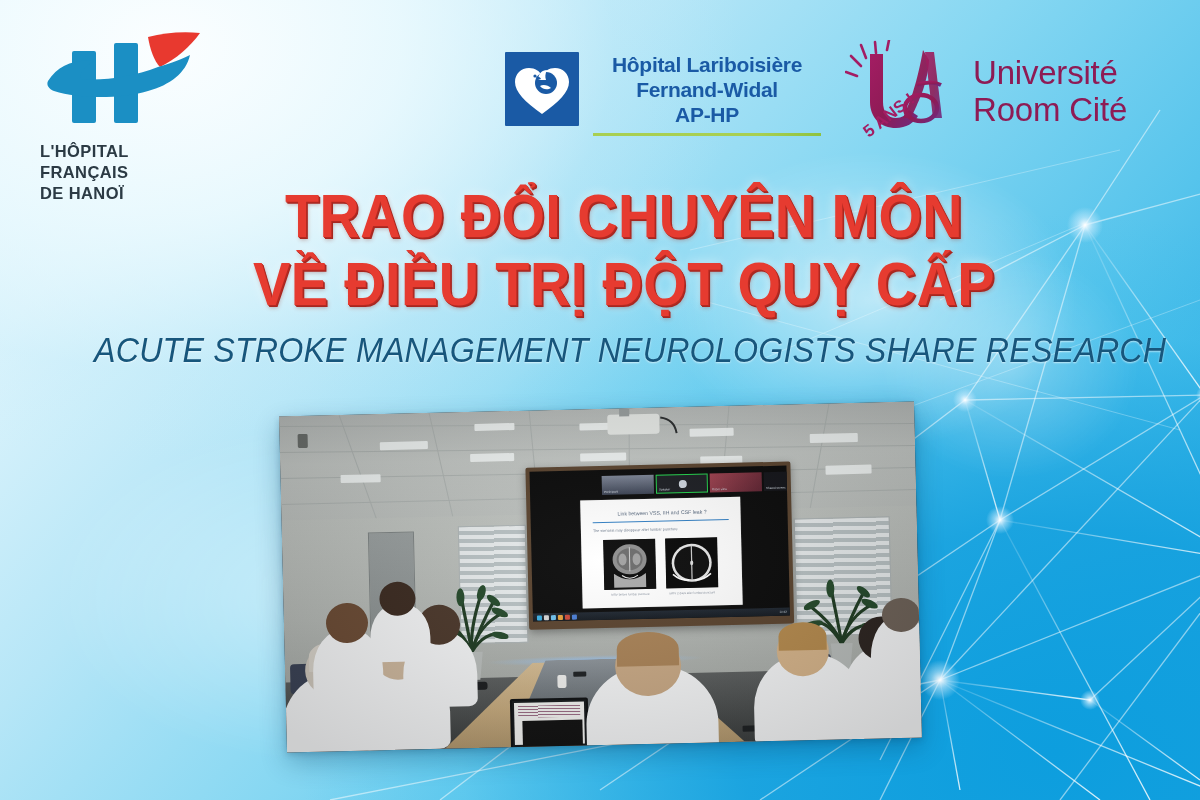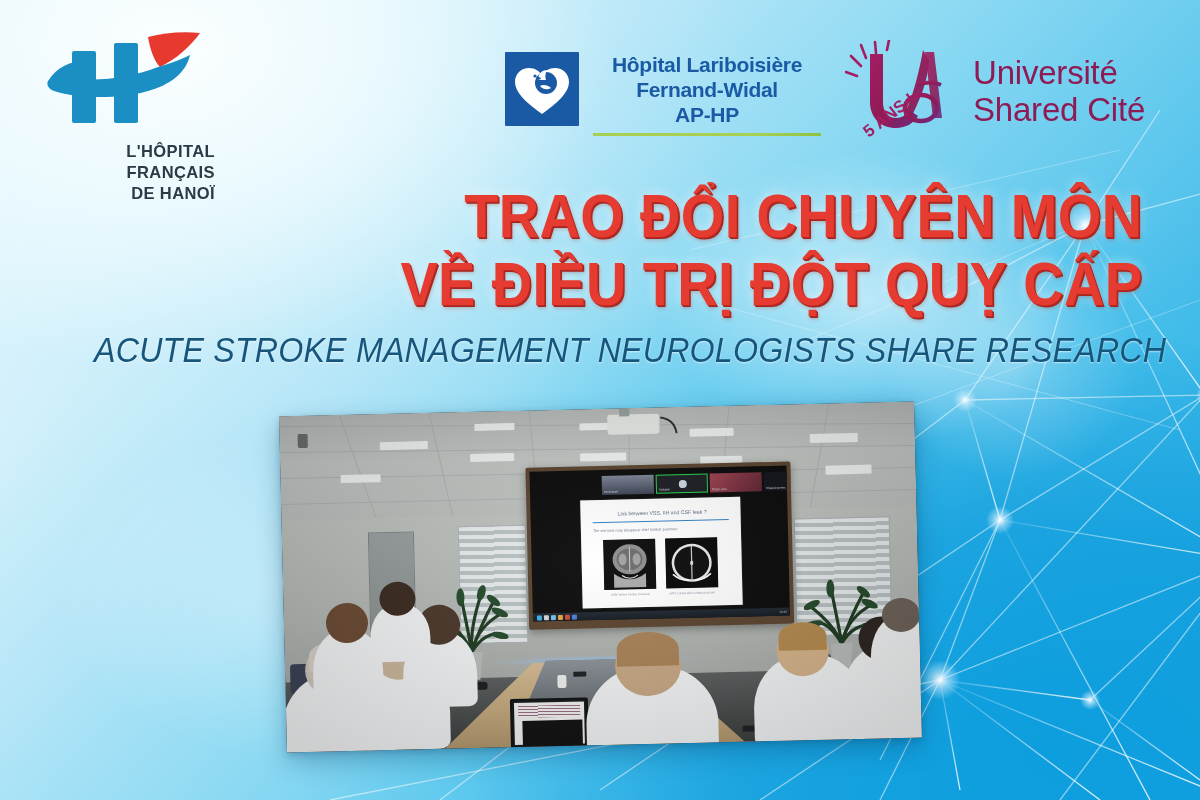--- a/index.html
+++ b/index.html
@@ -34,21 +34,21 @@
     background: radial-gradient(ellipse at center, rgba(255,255,255,0.30), rgba(255,255,255,0) 70%); }
 
   
   .network { position: absolute; inset: 0; pointer-events: none; }
   .network svg { width: 100%; height: 100%; display: block; }
 
   
   .logo-row { position: absolute; left: 0; top: 0; width: 1200px; height: 200px; }
 
   
-  .logo-hfh { position: absolute; left: 40px; top: 25px; width: 175px; text-align: right; }
+  .logo-hfh { position: absolute; left: 40px; top: 25px; width: 175px; text-align: left; }
   .logo-hfh .mark { width: 175px; height: 112px; position: relative; }
   .logo-hfh .mark svg { width: 175px; height: 112px; display: block; }
   .logo-hfh .cap {
     margin-top: 4px;
     font-family: "Liberation Sans", sans-serif;
     font-weight: 700; font-size: 16.5px; line-height: 1.28;
     letter-spacing: 0.4px; color: #2b3a44; white-space: pre-line;
   }
 
   
@@ -70,21 +70,21 @@
   .logo-upc { position: absolute; left: 845px; top: 40px; display: flex; align-items: center; gap: 16px; }
   .logo-upc .mono { width: 112px; height: 104px; flex: none; position: relative; }
   .logo-upc .mono svg { width: 112px; height: 104px; display: block; }
   .logo-upc .name {
     font-family: "Liberation Sans", sans-serif;
     font-weight: 400; font-size: 33px; line-height: 1.12;
     color: #8e1b55; white-space: pre-line; letter-spacing: -0.2px;
   }
 
   
-  .titles { position: absolute; left: 0; top: 186px; width: 1200px; text-align: right; padding-left: 48px; }
+  .titles { position: absolute; left: 0; top: 186px; width: 1200px; text-align: center; padding-left: 48px; }
 
   .title-line {
     font-family: "Liberation Sans Narrow", "Liberation Sans", sans-serif;
     font-weight: 700;
     font-size: 62px;
     line-height: 60px;
     letter-spacing: 0.5px;
     color: #e63b30;
     transform: scaleX(0.90);
     white-space: nowrap;
@@ -374,21 +374,21 @@
           <path d="M78 10 C78 10 74 34 68 52 C63 67 58 78 58 78 L66 78 C66 78 72 66 78 50 C82 38 84 26 84 20 Z" fill="url(#upcg)" opacity="0.95"></path>
           <path d="M80 12 L89 12 L97 78 L88 78 Z" fill="url(#upcg)" opacity="0.9"></path>
           <path d="M72 45 Q86 40 96 45" stroke="url(#upcg)" stroke-width="4" fill="none"></path>
           <ellipse cx="76" cy="68" rx="16" ry="13" fill="none" stroke="url(#upcg)" stroke-width="4.5"></ellipse>
           <g transform="rotate(-38 44 72)" fill="#a31d63" font-family="Liberation Sans, sans-serif" font-weight="700" font-size="17">
             <text x="12" y="80">5 ANS !</text>
           </g>
         </svg>
       </div>
       <div class="name">Université
-Shared Cité</div>
+Room Cité</div>
     </div>
   </div>
 
   <div class="titles">
     <div class="title-line l1">TRAO ĐỔI CHUYÊN MÔN</div>
     <div class="title-line l2">VỀ ĐIỀU TRỊ ĐỘT QUỴ CẤP</div>
     <div class="subtitle">ACUTE STROKE MANAGEMENT NEUROLOGISTS SHARE RESEARCH</div>
   </div>
 
   <div class="photo-wrap">

